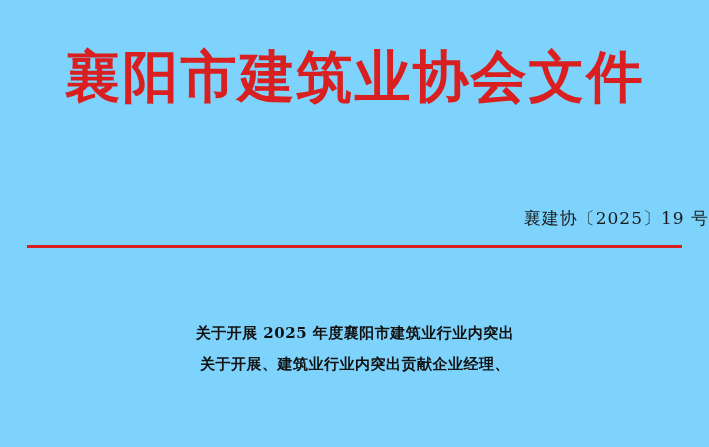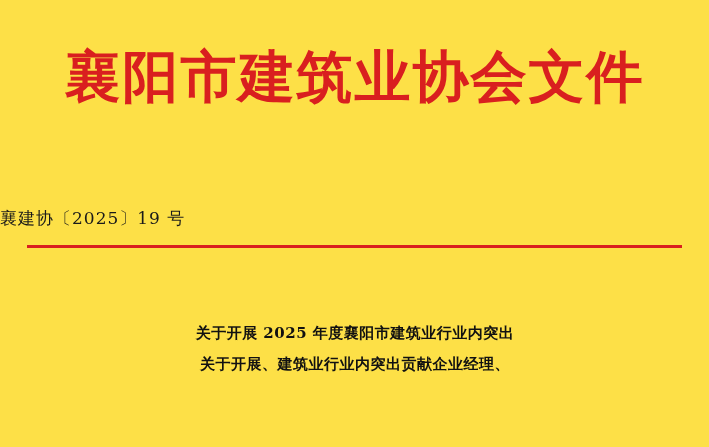--- a/index.html
+++ b/index.html
@@ -10,21 +10,21 @@
     width: 709px;
     height: 447px;
     background: #ffffff;
     font-family: "Liberation Serif", serif;
     overflow: hidden;
   }
   .page {
     position: relative;
     width: 709px;
     height: 447px;
-    background: #fde047;
+    background: #7dd3fc;
     box-sizing: border-box;
   }
   
   .masthead {
     position: absolute;
     top: 44px;
     left: 0;
     width: 709px;
     text-align: center;
   }
@@ -37,21 +37,21 @@
     line-height: 1.16;
     letter-spacing: 2px;
     white-space: nowrap;
   }
   
   .doc-number {
     position: absolute;
     top: 207px;
     left: 0;
     width: 709px;
-    text-align: left;
+    text-align: right;
   }
   .doc-number span {
     display: inline-block;
     font-family: "DejaVu Serif", serif;
     font-size: 17px;
     color: #1a1a1a;
     letter-spacing: 1px;
     white-space: nowrap;
   }
   

